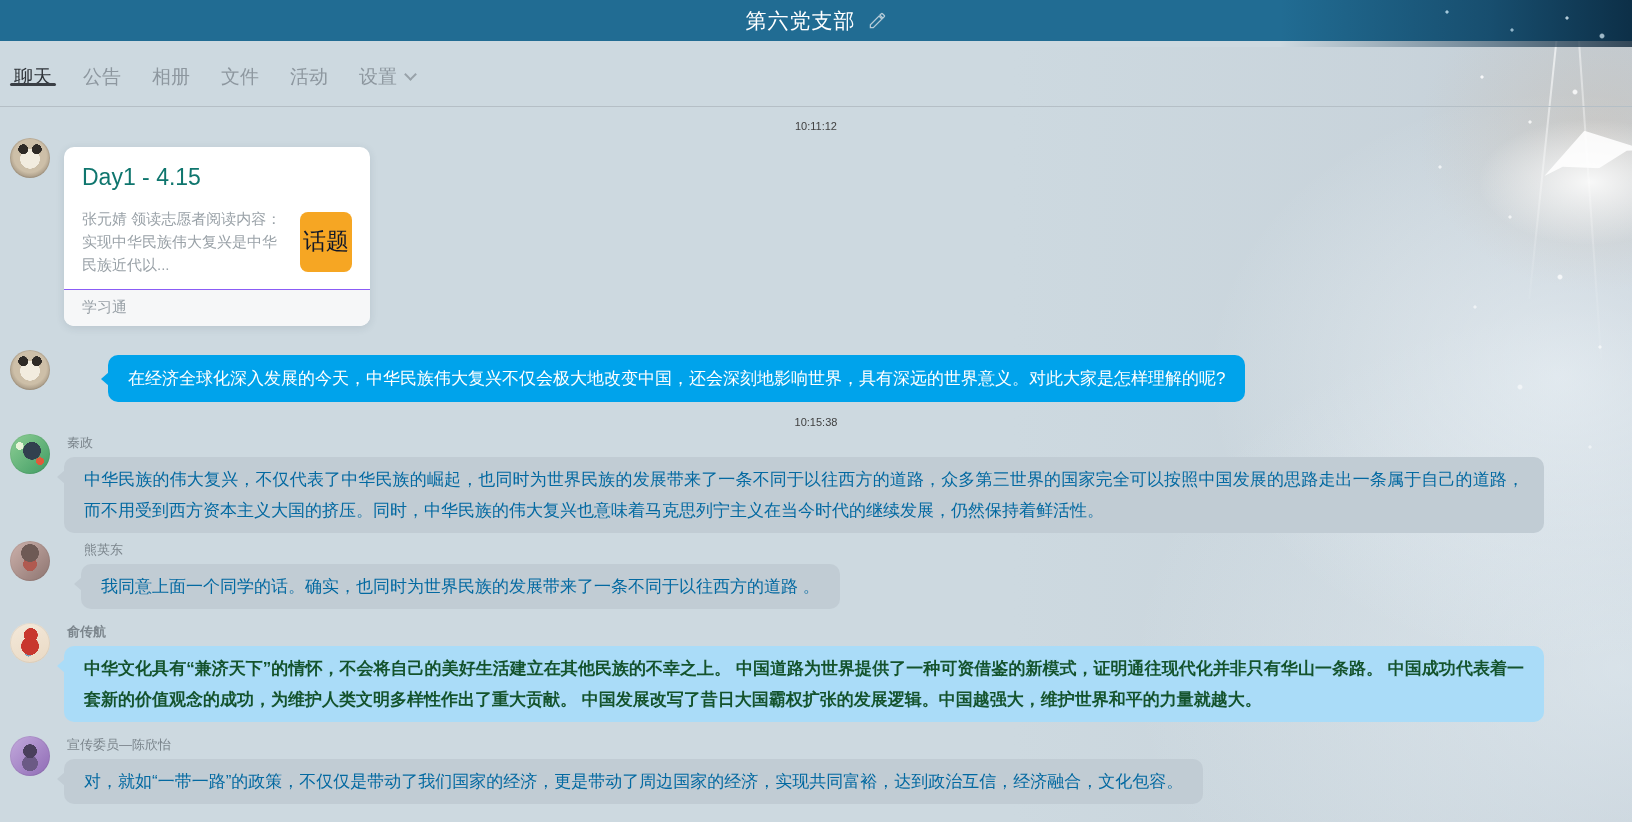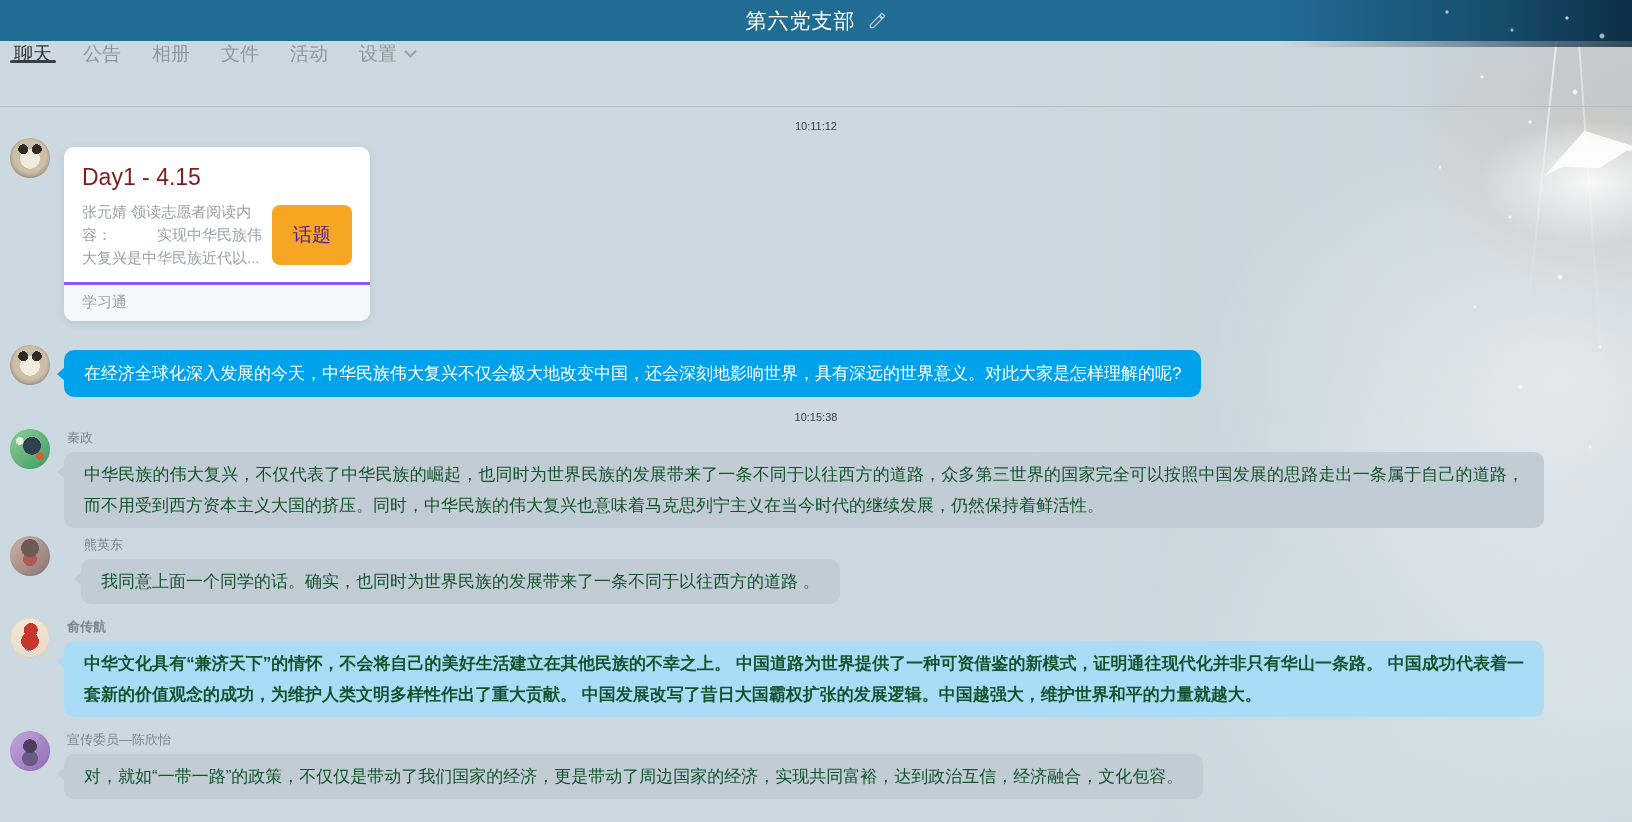--- a/index.html
+++ b/index.html
@@ -61,22 +61,22 @@
       radial-gradient(circle 2px at 575px 18px, rgba(220,240,250,.8) 60%, transparent 100%),
       radial-gradient(circle 3px at 610px 36px, rgba(220,240,250,.7) 60%, transparent 100%),
       linear-gradient(90deg, rgba(16,55,84,0) 0%, rgba(16,55,84,0) 45%, rgba(14,48,74,.5) 78%, rgba(7,30,50,.78) 100%);
   }
   .group-title { color:#ffffff; font-size:21px; letter-spacing:1px; }
   .edit-icon { margin-left:12px; width:19px; height:19px; cursor:pointer; opacity:.85; }
 
   
   .tabbar {
     position:relative; z-index:2;
-    height:66px; display:flex; align-items:flex-start;
-    padding:0 14px;
+    height:66px; display:flex; align-items:flex-end;
+    padding:16px 14px;
     border-bottom:1px solid #b5bfc6;
   }
   .tab {
     display:flex; align-items:center;
     margin-right:31px; font-size:19px; color:#8d979f;
     position:relative; cursor:pointer;
   }
   .tab.active { color:#2e3338; }
   .tab.active::after {
     content:""; position:absolute; left:-4px; right:-4px; bottom:4px;
@@ -98,63 +98,63 @@
   .avatar {
     width:40px; height:40px; border-radius:50%; flex:none;
     margin-right:14px; cursor:pointer;
     box-shadow:0 0 0 1px rgba(0,0,0,.06) inset;
   }
   .msg-body { flex:1; min-width:0; padding-right:78px; }
   .sender-name { font-size:13px; color:#7b858c; margin:0 0 5px 3px; }
 
   .bubble {
     display:inline-block; max-width:100%;
-    background:#c1ccd4; color:#14532d;
+    background:#c1ccd4; color:#0369a1;
     font-size:17px; line-height:31px;
     padding:7px 20px; border-radius:10px;
     position:relative; text-align:justify;
   }
   .bubble::before {
     content:""; position:absolute; left:-7px; top:13px;
     border-style:solid; border-width:7px 8px 7px 0;
     border-color:transparent #c1ccd4 transparent transparent;
   }
   .bubble.blue { background:#00a3eb; color:#ffffff; text-align:center; padding:10px 20px; line-height:27px; }
   .bubble.blue::before { top:50%; margin-top:-7px; border-color:transparent #00a3eb transparent transparent; }
   .bubble.hl { background:#aadcf8; color:#14532d; }
   .bubble.hl::before { border-color:transparent #aadcf8 transparent transparent; }
 
   
   .row-card  { margin-top:6px; }
-  .row-blue  { margin-top:24px; }
+  .row-blue  { margin-top:24px;gap:44px; }
   .row-blue .bubble { margin-top:5px; }
   .row-qin   { margin-top:2px; }
   .row-xiong { margin-top:8px;gap:17px; }
   .row-yu    { margin-top:14px;font-weight:bold; }
   .row-chen  { margin-top:14px; }
 
   
   .card {
     width:306px; background:#ffffff; border-radius:10px;
     box-shadow:0 2px 8px rgba(40,60,75,.12);
     overflow:hidden; margin-top:9px; cursor:pointer;
   }
   .card-main { padding:17px 18px 13px; }
-  .card-title { font-size:23px; color:#7f1d1d; margin-bottom:9px; }
+  .card-title { font-size:23px; color:#0f766e; margin-bottom:16px; }
   .card-content { display:flex; align-items:center; }
   .card-excerpt { flex:1; font-size:15px; line-height:23px; color:#9aa2a8; }
   .topic-btn {
-    width:80px; height:60px; margin-left:10px; flex:none;
+    width:52px; height:60px; margin-left:10px; flex:none;
     background:#f6a623; border-radius:8px;
-    color:#4c1d95; font-size:19px;
+    color:#0f172a; font-size:23px;
     display:flex; align-items:center; justify-content:center;
     cursor:pointer;
   }
   .card-footer {
-    border-top:3px solid #8b5cf6; background:#f6f7f8;
+    border-top:1px solid #8b5cf6; background:#f6f7f8;
     padding:8px 18px 9px; font-size:15px; color:#9aa2a8;
   }
 
   
   .a-panda {
     background:
       radial-gradient(circle 5px at 33% 28%, #2e2a26 97%, transparent),
       radial-gradient(circle 5px at 67% 28%, #2e2a26 97%, transparent),
       radial-gradient(circle 10px at 50% 52%, #f2ecdf 97%, transparent),
       radial-gradient(circle 4px at 42% 50%, #3a332c 97%, transparent),

